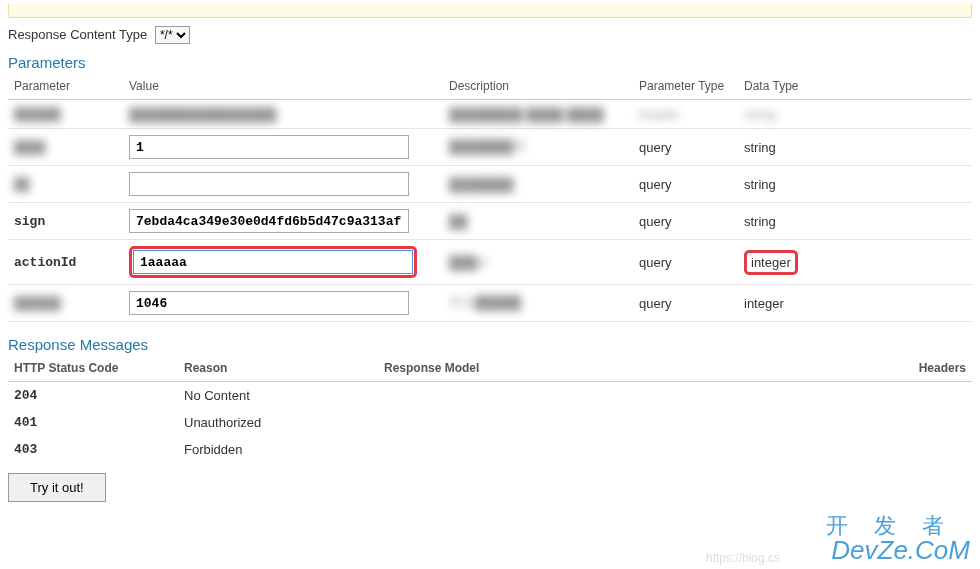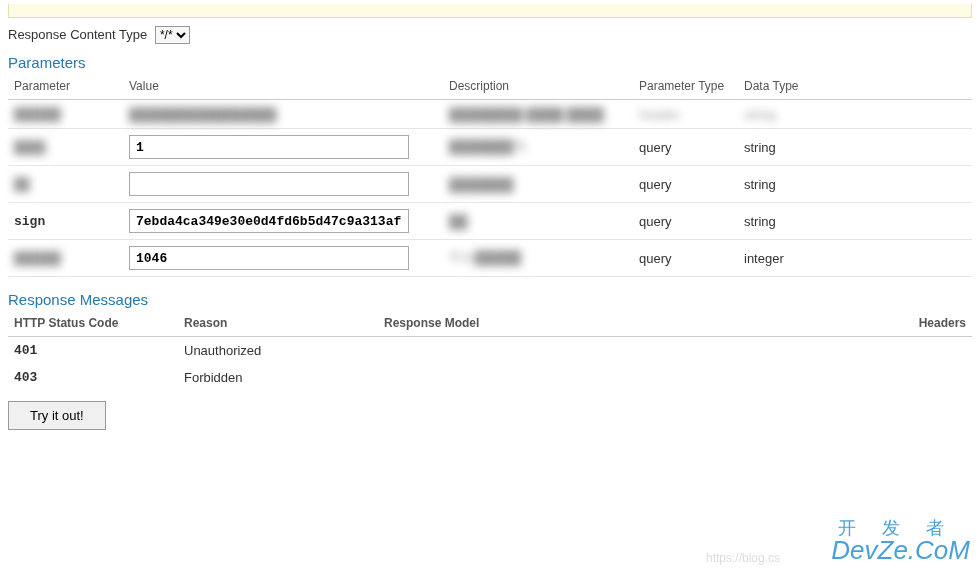--- a/index.html
+++ b/index.html
@@ -128,21 +128,21 @@
   .watermark {
     position: absolute;
     right: 10px;
     bottom: 6px;
     text-align: right;
     line-height: 1;
     pointer-events: none;
   }
   .wm-top {
     color: #4aa0d8;
-    font-size: 18px;
+    font-size: 22px;
     letter-spacing: 26px;
     font-family: Liberation Sans, sans-serif;
   }
   .wm-bot {
     color: #4aa0d8;
     font-size: 26px;
     font-family: Arial, sans-serif;
     font-style: italic;
   }
   .wm-bot .cap { text-transform: uppercase; }
@@ -203,20 +203,27 @@
         <td><span>string</span></td>
       </tr>
       <tr>
         <td><span class="bold-mono">sign</span></td>
         <td><input class="valbox" type="text" value="7ebda4ca349e30e0d4fd6b5d47c9a313afc37377dc" style=""></td>
         <td><span class="blur">██</span></td>
         <td><span>query</span></td>
         <td><span>string</span></td>
       </tr>
       <tr>
+        <td><span class="bold-mono">actionId</span></td>
+        <td><span class="highlight-wrap"><input class="valbox focus" type="text" value="1aaaaa" style=""></span></td>
+        <td><span class="blur">███id</span></td>
+        <td><span>query</span></td>
+        <td><span class="highlight-box"><span>integer</span></span></td>
+      </tr>
+      <tr>
         <td><span class="bold-mono blur">██████</span></td>
         <td><input class="valbox" type="text" value="1046" style=""></td>
         <td><span class="blur">平台█████</span></td>
         <td><span>query</span></td>
         <td><span>integer</span></td>
       </tr>
     </tbody>
 </table>
 
 <div class="section-title" style="margin-top:14px">Response Messages</div>
@@ -225,20 +232,26 @@
   <thead>
     <tr>
       <th class="rcol-code">HTTP Status Code</th>
       <th class="rcol-reason">Reason</th>
       <th class="rcol-model">Response Model</th>
       <th class="rcol-head">Headers</th>
     </tr>
   </thead>
   <tbody id="resp-body">
       <tr>
+        <td class="bold-mono">204</td>
+        <td>No Content</td>
+        <td></td>
+        <td></td>
+      </tr>
+      <tr>
         <td class="bold-mono">401</td>
         <td>Unauthorized</td>
         <td></td>
         <td></td>
       </tr>
       <tr>
         <td class="bold-mono">403</td>
         <td>Forbidden</td>
         <td></td>
         <td></td>

